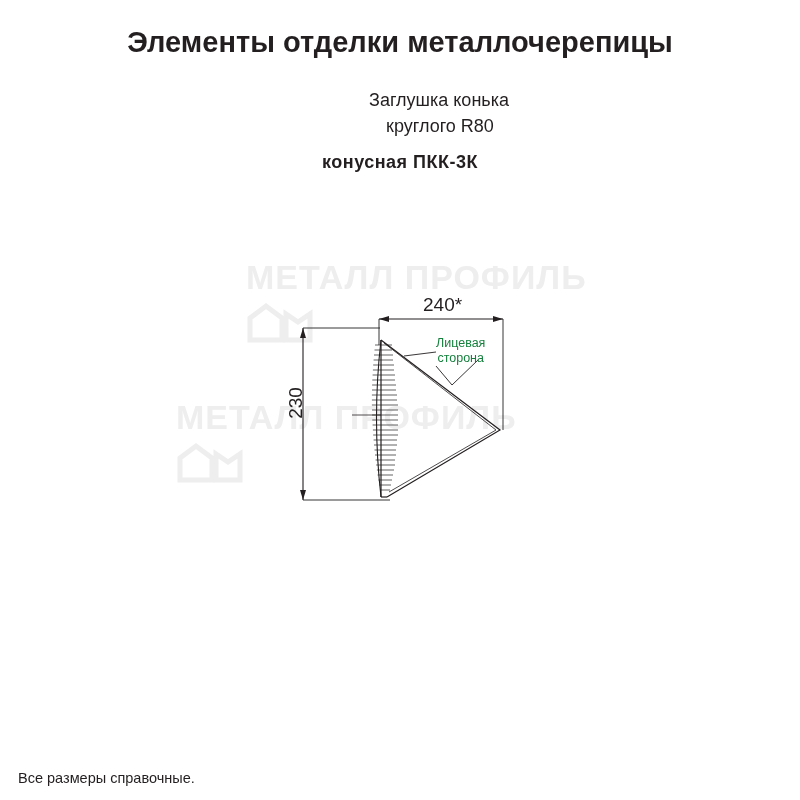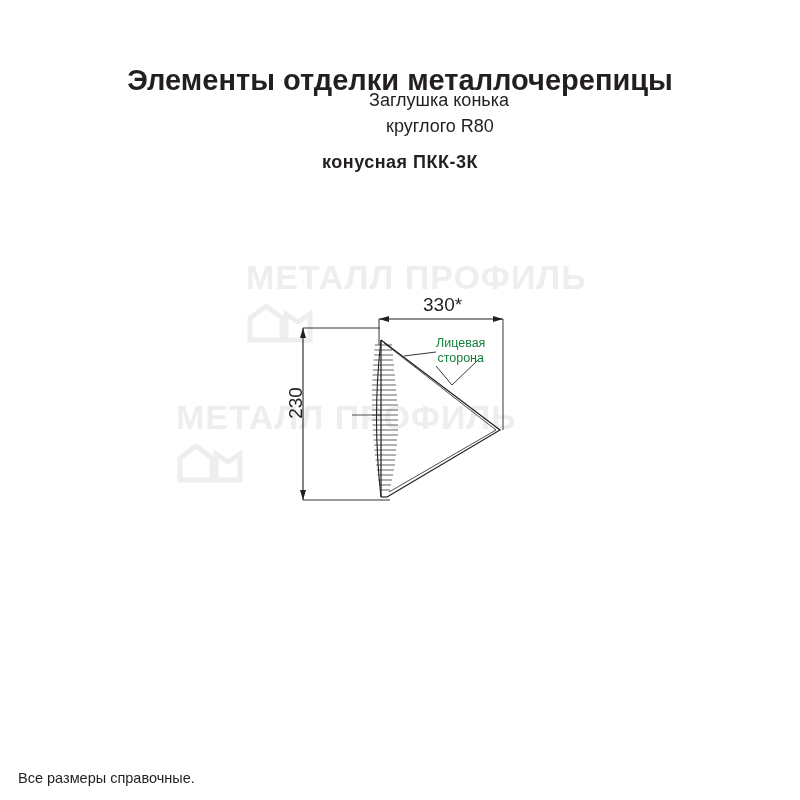--- a/index.html
+++ b/index.html
@@ -23,21 +23,20 @@
   .title {
     position: absolute;
     top: 26px;
     left: 0;
     width: 800px;
     text-align: center;
     font-size: 29px;
     font-weight: bold;
     letter-spacing: 0px;
     color: #231f20;
-    margin-top: 38px;
   }
   .subtitle {
     position: absolute;
     left: 0;
     width: 800px;
     text-align: center;
     font-size: 18px;
     color: #231f20;
   }
   .sub1 { top: 90px; padding-left: 39px; }
@@ -185,21 +184,21 @@
         <line x1="380" y1="490" x2="390" y2="490"></line>
       </g>
 
       <line x1="352" y1="415" x2="381" y2="415" stroke-width="0.8"></line>
 
       <path d="M436 352 L404 356" stroke-width="0.9"></path>
       <path d="M436 366 L452 385 L478 360" stroke-width="0.9"></path>
     </g>
   </svg>
 
-  <div class="dim-label dim-180">330*</div>
+  <div class="dim-label dim-180">240*</div>
   <div class="dim-label dim-230">230</div>
 
   <div class="face-label">
     <div>Лицевая</div>
     <div>сторона</div>
   </div>
 
   <div class="footnote fn1">Все размеры справочные.</div>
 
 </div>

